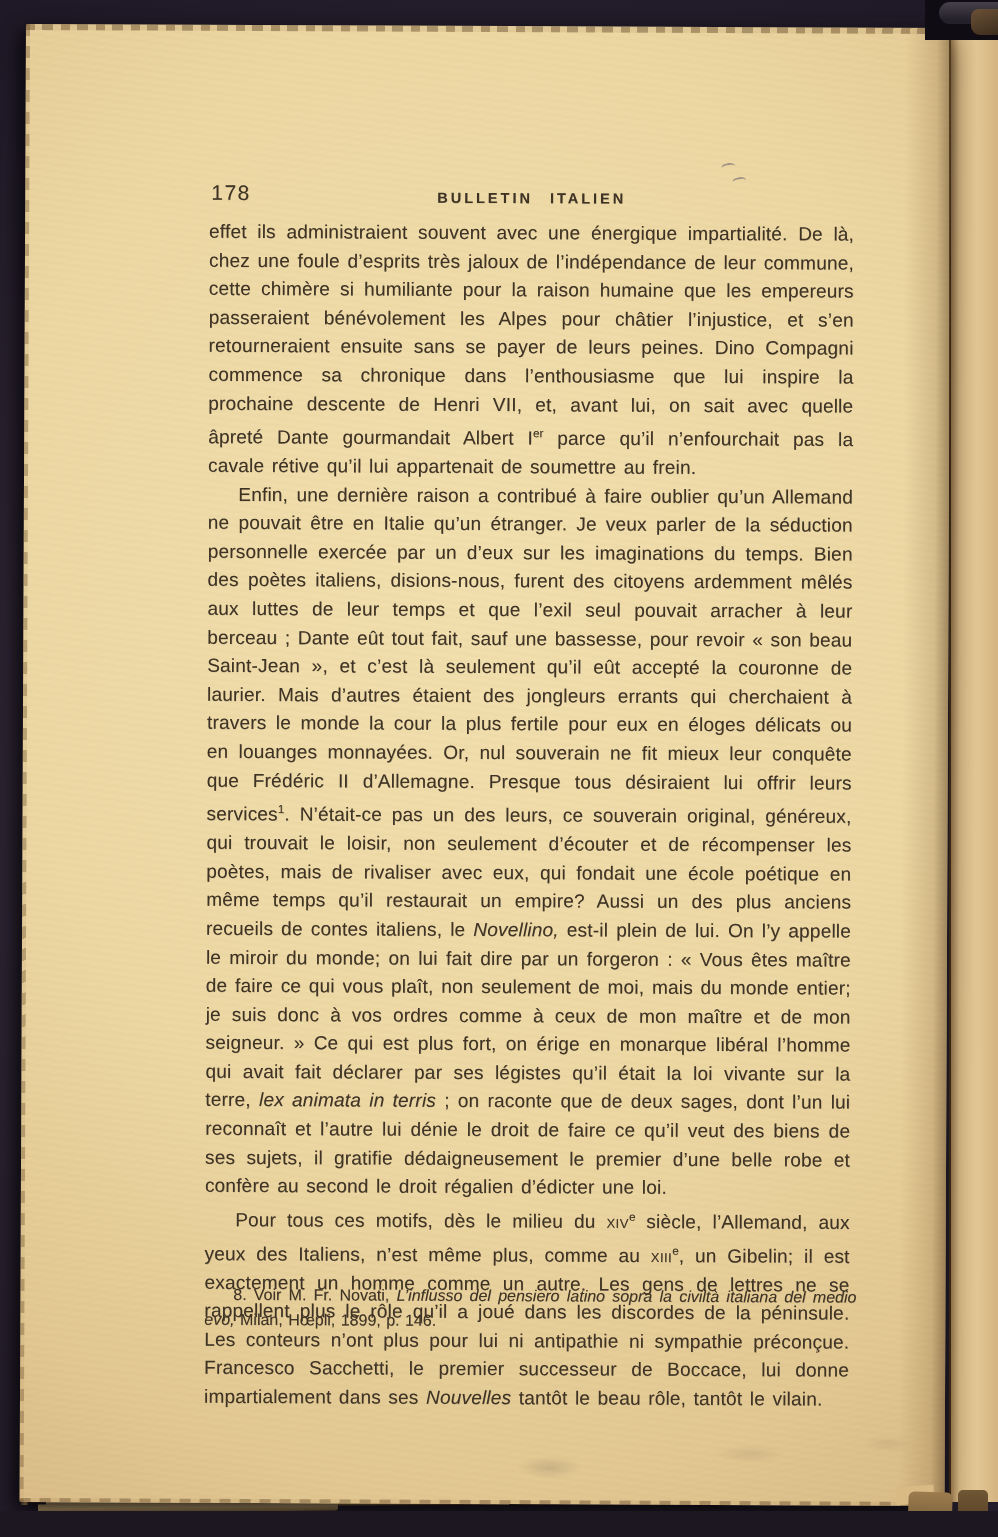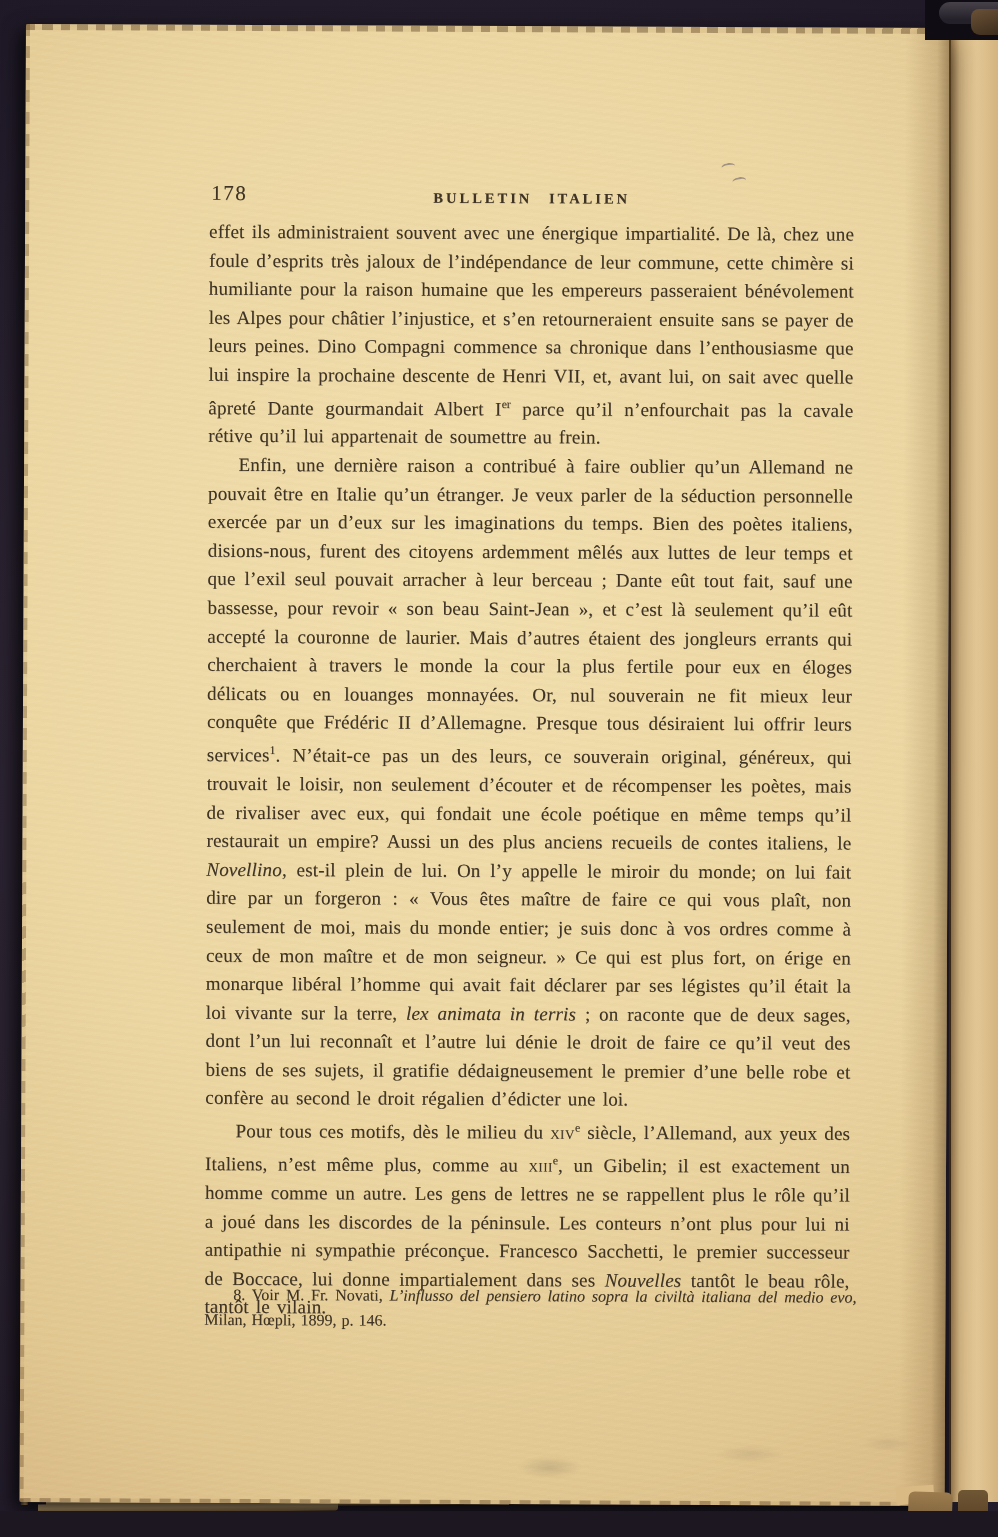--- a/index.html
+++ b/index.html
@@ -1,18 +1,18 @@
 <!DOCTYPE html>
 <html><head>
 <meta charset="utf-8">
 <style>
   html,body{margin:0;padding:0;background:#1d1722;}
   .canvas{position:relative;width:998px;height:1511px;overflow:hidden;
     background:radial-gradient(circle at 50% 55%, #362d3d 0%, #2a2230 55%, #1f1927 100%);
-    font-family:Liberation Serif, serif;}
+    font-family:Liberation Sans, sans-serif;}
   
   .under-sheet-a{position:absolute;left:46px;top:1496px;width:500px;height:10px;z-index:1;
     background:linear-gradient(to bottom,#e6cb98 0 45%,#b99a67 70%,#7c5f3a 100%);
     transform:skewY(-0.4deg);border-radius:0 0 3px 3px;}
   .under-sheet-b{position:absolute;left:38px;top:1503px;width:300px;height:9px;z-index:1;
     background:linear-gradient(to bottom,#d2b27e 0 50%,#8a6b42 100%);
     transform:skewY(-0.6deg);border-radius:0 0 3px 3px;}
   .left-sliver{position:absolute;left:23px;top:1290px;width:7px;height:215px;z-index:1;
     background:linear-gradient(to right,#4a3b33,#b99868 60%,#8a6b42);transform:rotate(1.2deg);}
   .page-right{position:absolute;left:951px;top:34px;width:47px;height:1468px;z-index:1;

